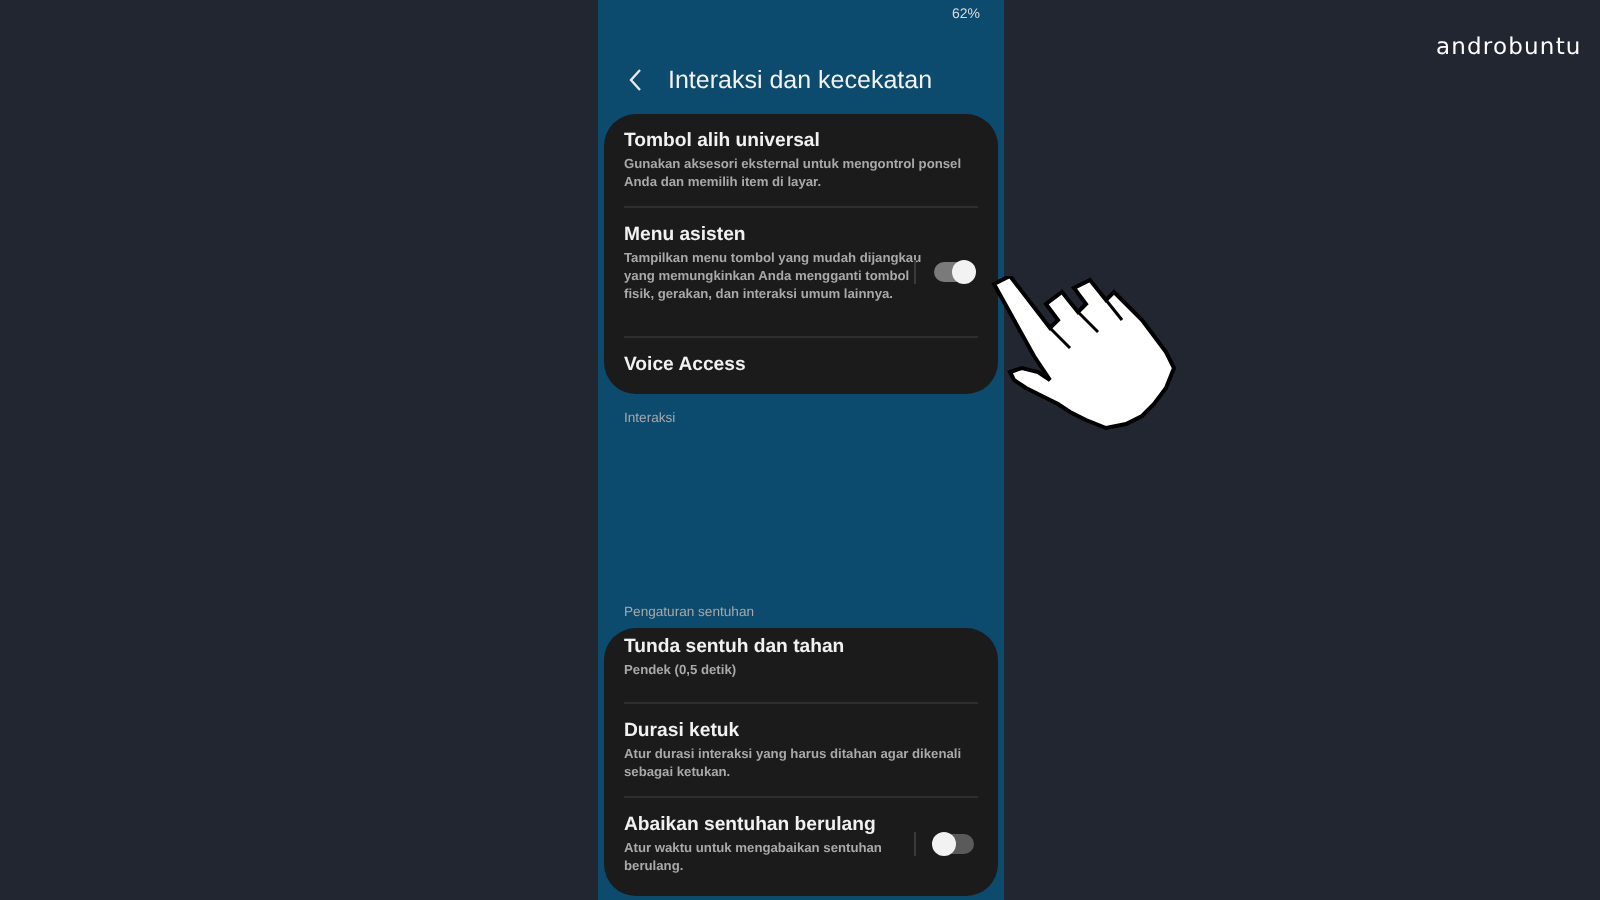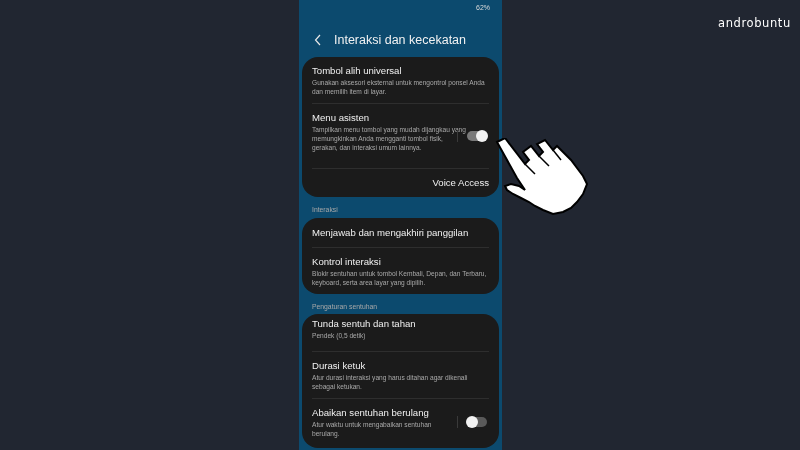--- a/index.html
+++ b/index.html
@@ -42,21 +42,21 @@
       display: flex; align-items: center; justify-content: center;
       cursor: pointer;
     }
     .title { margin-left: 9px; font-size: 12.5px; }
     .card {
       position: absolute;
       left: 3px; width: 197px;
       background: #1b1b1b;
       border-radius: 16px;
     }
-    .item { position: relative; padding: 0 10px; cursor: pointer; }
+    .item { position: relative; padding: 0 10px; cursor: pointer; font-weight: bold; }
     .item-title { color: #f1f1f1; font-size: 9.6px; line-height: 12px; }
     .item-sub { color: #a9a9a9; font-size: 6.6px; line-height: 8.8px; margin-top: 2px; }
     .divider {
       position: absolute; left: 10px; right: 10px; bottom: 0;
       height: 1px; background: #2e2e2e;
     }
     .section-label {
       position: absolute; left: 13px;
       color: #a8a8a8; font-size: 6.8px;
     }
@@ -106,37 +106,27 @@
       <div class="item-title">Menu asisten</div>
       <div class="item-sub">Tampilkan menu tombol yang mudah dijangkau yang memungkinkan Anda mengganti tombol fisik, gerakan, dan interaksi umum lainnya.</div>
       <div class="toggle-wrap" style="top:26px;">
         <div class="vsep"></div>
         <div class="toggle" style="background:#7a7a7a;">
           <div class="knob" style="left:9px;"></div>
         </div>
       </div>
       <div class="divider"></div>
     </div>
-    <div class="item" style="height:28px;padding-top:8px;text-align:right;">
+    <div class="item" style="height:28px;padding-top:8px;">
       <div class="item-title">Voice Access</div>
     </div>
   </div>
 
   <div class="section-label" style="top:206px;">Interaksi</div>
 
-  <div class="card" style="top:218px;height:76px;">
-    <div class="item" style="height:30px;padding-top:9px;">
-      <div class="item-title">Menjawab dan mengakhiri panggilan</div>
-      <div class="divider"></div>
-    </div>
-    <div class="item" style="height:46px;padding-top:8px;">
-      <div class="item-title">Kontrol interaksi</div>
-      <div class="item-sub">Blokir sentuhan untuk tombol Kembali, Depan, dan Terbaru, keyboard, serta area layar yang dipilih.</div>
-    </div>
-  </div>
 
   <div class="section-label" style="top:303px;">Pengaturan sentuhan</div>
 
   <div class="card" style="top:314px;height:134px;">
     <div class="item" style="height:38px;padding-top:4px;">
       <div class="item-title">Tunda sentuh dan tahan</div>
       <div class="item-sub">Pendek (0,5 detik)</div>
       <div class="divider"></div>
     </div>
     <div class="item" style="height:47px;padding-top:8px;">

